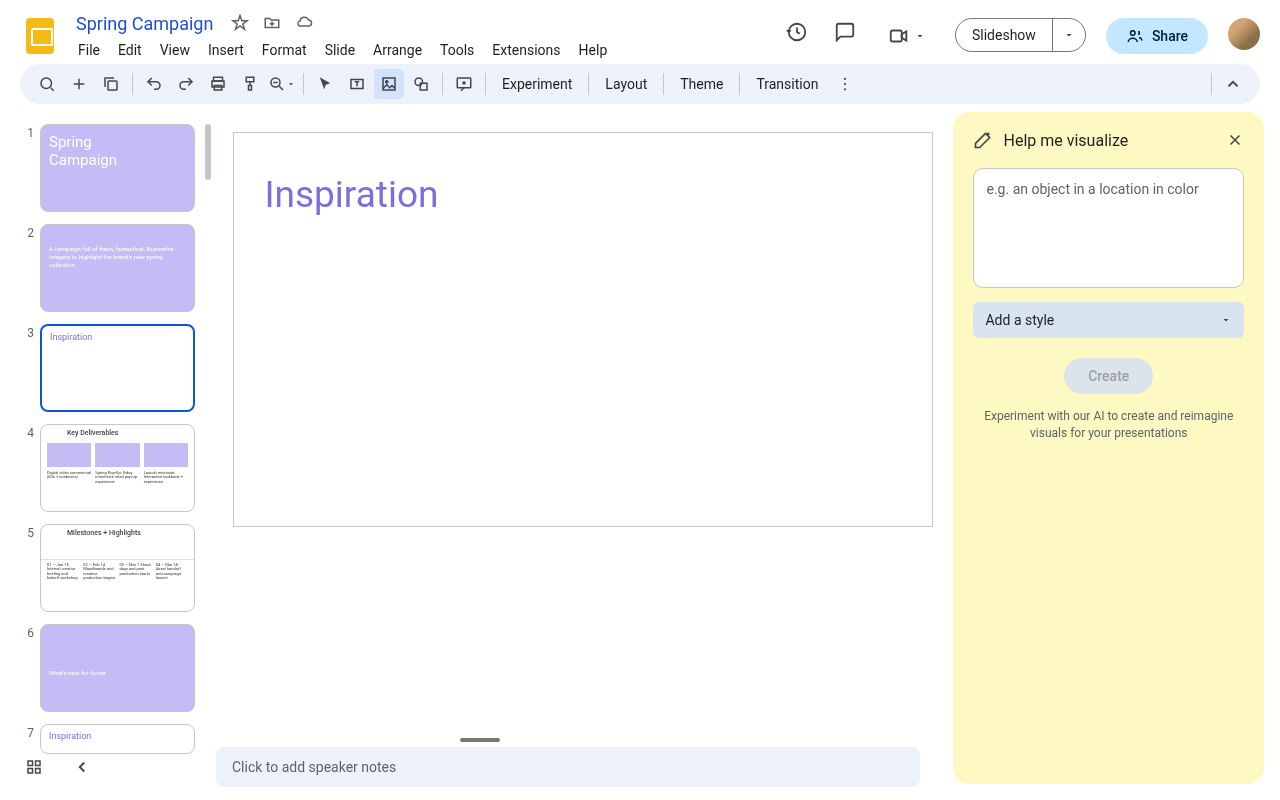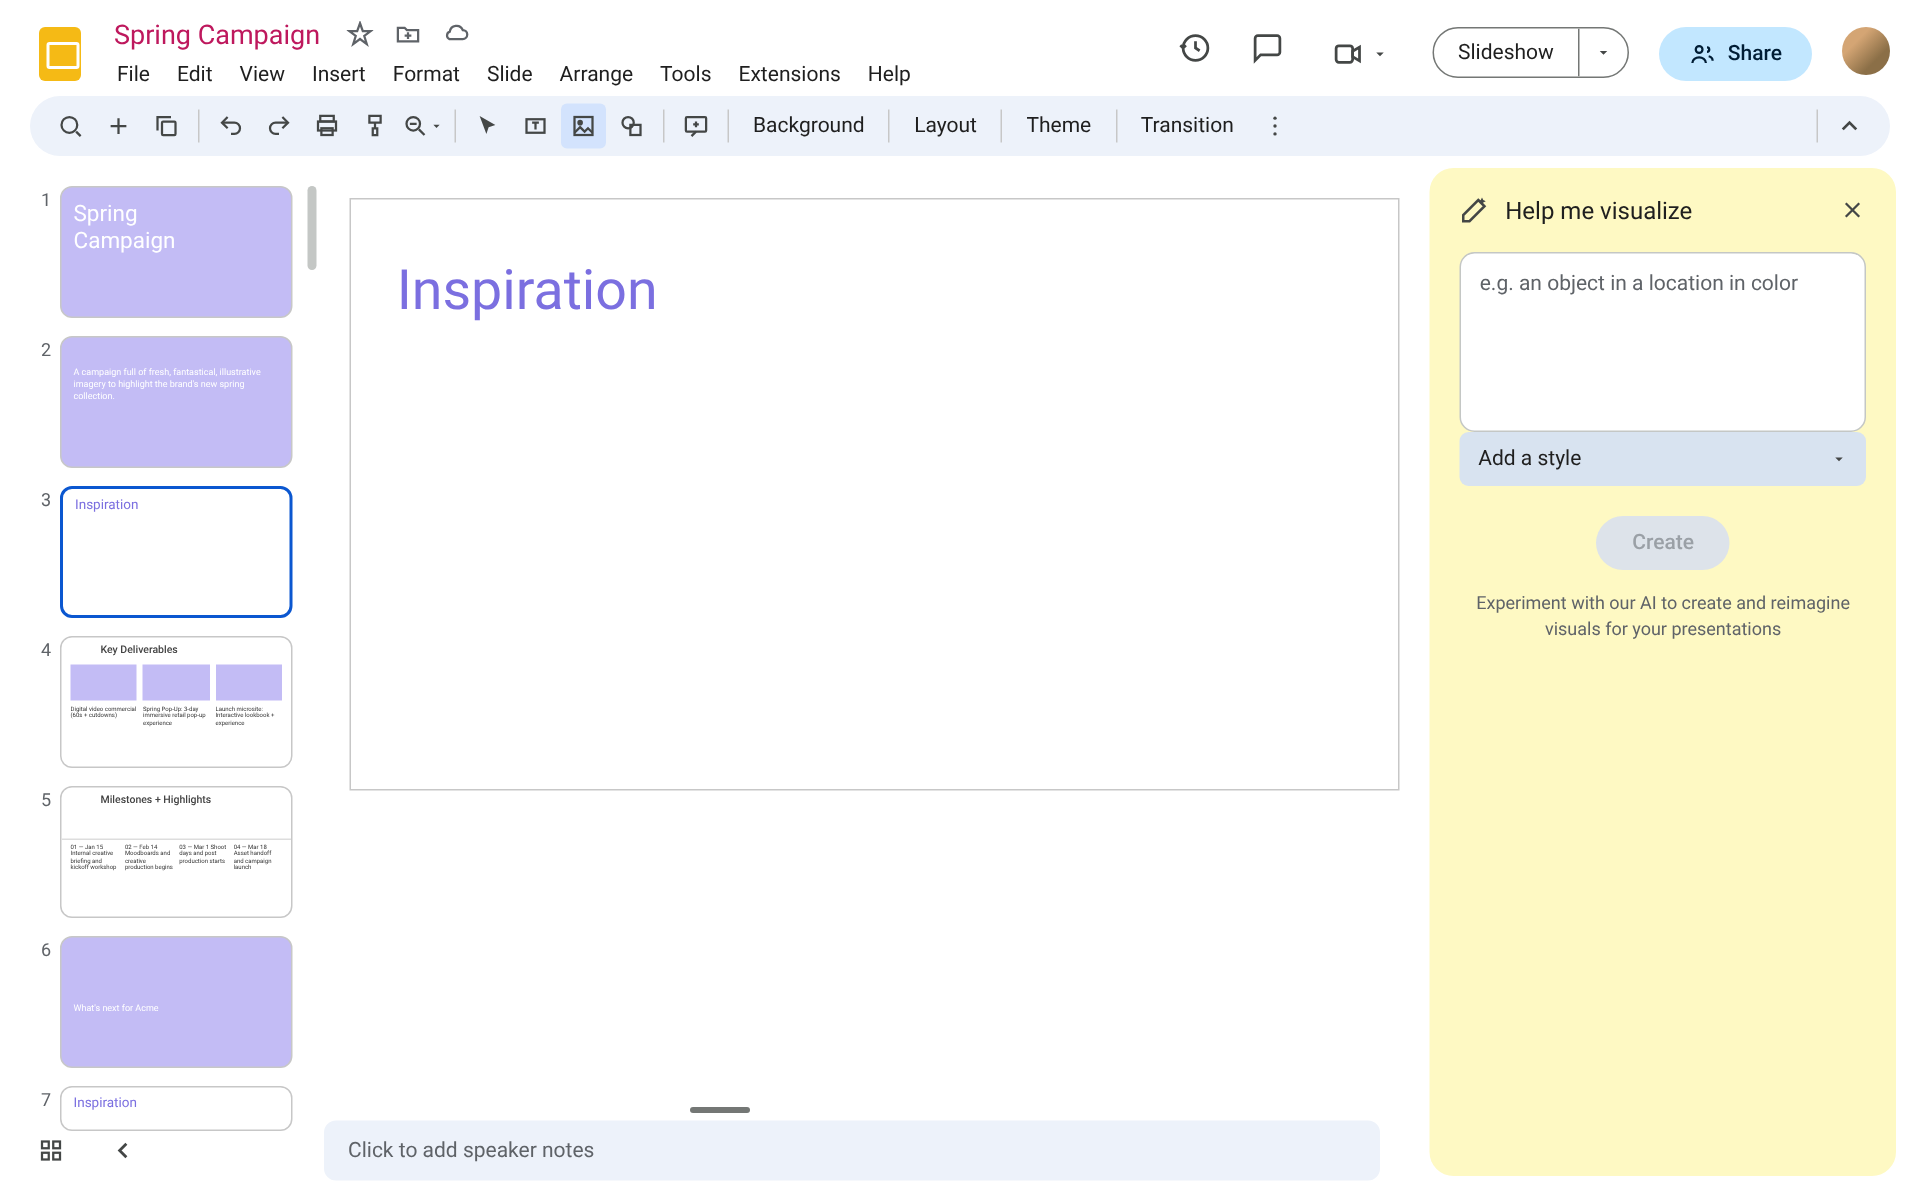--- a/index.html
+++ b/index.html
@@ -3,21 +3,21 @@
 <meta charset="utf-8">
 <style>
 * { margin: 0; padding: 0; box-sizing: border-box; font-family: 'Google Sans', Roboto, Arial, sans-serif; }
 body { width: 1280px; height: 800px; background: #fff; overflow: hidden; position: relative; }
 
 .topbar { display: flex; align-items: center; padding: 8px 20px 0 20px; height: 64px; }
 .logo { width: 40px; height: 40px; display: flex; align-items: center; justify-content: center; margin-right: 10px; }
 .logo-inner { width: 28px; height: 36px; background: #f5ba15; border-radius: 4px; position: relative; }
 .logo-inner::after { content: ''; position: absolute; top: 10px; left: 5px; width: 18px; height: 14px; border: 2px solid #fff; border-radius: 2px; }
 .title-area { flex: 0 0 auto; }
-.doc-title { font-size: 18px; color: #be185d; padding: 2px 6px; border-radius: 4px; }
+.doc-title { font-size: 18px; color: #1d4ed8; padding: 2px 6px; border-radius: 4px; }
 .title-icons { display: inline-flex; gap: 14px; margin-left: 12px; align-items: center; color: #5f6368; }
 .title-icons svg { width: 18px; height: 18px; }
 .menu-bar { display: flex; gap: 2px; margin-top: 2px; }
 .menu-item { font-size: 14px; color: #1f1f1f; padding: 4px 8px; border-radius: 4px; cursor: pointer; }
 .spacer { flex: 1; }
 .top-right { display: flex; align-items: flex-start; gap: 20px; }
 .icon-btn { width: 28px; height: 28px; display: flex; align-items: center; justify-content: center; color: #444746; cursor: pointer; }
 .meet-btn { display: flex; align-items: center; gap: 4px; border: 1px solid transparent; padding: 6px 8px; border-radius: 20px; color: #444746; }
 .slideshow-group { display: flex; border: 1px solid #747775; border-radius: 20px; overflow: hidden; }
 .slideshow-btn { padding: 8px 16px; font-size: 14px; color: #1f1f1f; cursor: pointer; }
@@ -52,21 +52,21 @@
 .gem-badge { position: absolute; left: 18px; top: 32px; width: 16px; height: 16px; display: flex; align-items: center; justify-content: center; color: #5f6368; }
 .scroll-thumb { position: absolute; right: 2px; top: 12px; width: 6px; height: 56px; background: #c4c7c5; border-radius: 3px; }
 
 .canvas-area { flex: 1; display: flex; align-items: flex-start; justify-content: center; padding: 20px 20px 0; position: relative; }
 .canvas { width: 700px; height: 395px; background: #fff; border: 1px solid #c7c7c7; padding: 40px 30px; }
 .canvas-title { font-size: 37px; color: #7b6fe0; font-weight: 400; }
 
 .sidebar { width: 320px; background: #fef9c3; border-radius: 16px; margin: 0 16px 16px 0; padding: 18px 20px; display: flex; flex-direction: column; }
 .side-head { display: flex; align-items: center; gap: 10px; margin-bottom: 18px; }
 .side-title { font-size: 16px; color: #1f1f1f; flex: 1; }
-.panel-input { background: #fff; border: 1px solid #c4c7c5; border-radius: 10px; min-height: 120px; padding: 12px; font-size: 14px; color: #5f6368; }
+.panel-input { background: #fff; border: 1px solid #c4c7c5; border-radius: 10px; min-height: 120px; padding: 12px; font-size: 14px; color: #5f6368; margin-bottom: 14px; }
 .style-drop { background: #d8e3f0; border-radius: 6px; padding: 10px 12px; font-size: 14px; color: #1f1f1f; display: flex; justify-content: space-between; align-items: center; margin-bottom: 20px; cursor: pointer; }
 .create-btn { align-self: center; background: #dde3ea; color: #9aa0a6; border-radius: 20px; padding: 10px 24px; font-size: 14px; font-weight: 500; margin-bottom: 14px; }
 .side-note { font-size: 12px; color: #5f6368; text-align: center; line-height: 1.4; padding: 0 10px; }
 
 .bottom-bar { position: absolute; bottom: 10px; left: 0; right: 340px; height: 46px; display: flex; align-items: center; gap: 20px; padding: 0 20px; }
 .grid-btn, .back-btn { width: 28px; height: 28px; display: flex; align-items: center; justify-content: center; color: #444746; cursor: pointer; }
 .notes-area { flex: 1; background: #edf2fa; border-radius: 8px; padding: 12px 16px; font-size: 14px; color: #5f6368; margin-left: 100px; }
 .drag-handle { position: absolute; bottom: 58px; left: 50%; transform: translateX(-50%); width: 40px; height: 4px; background: #747775; border-radius: 2px; cursor: ns-resize; margin-left: -160px; }
 
 svg { display: block; }
@@ -233,21 +233,21 @@
       </svg>
     </span>
   <span class="tool-sep"></span>
   <span class="tool-icon">
       <svg width="18" height="18" viewBox="0 0 24 24" fill="none" stroke="currentColor" stroke-width="2">
         <rect x="3" y="4" width="18" height="13" rx="1"></rect>
         <path d="M8 21l4-4M12 8v5M9.5 10.5h5"></path>
       </svg>
     </span>
   <span class="tool-sep"></span>
-  <span class="tool-text">Background</span>
+  <span class="tool-text">Experiment</span>
   <span class="tool-sep"></span>
   <span class="tool-text">Layout</span>
   <span class="tool-sep"></span>
   <span class="tool-text">Theme</span>
   <span class="tool-sep"></span>
   <span class="tool-text">Transition</span>
   <span class="tool-icon">
       <svg width="18" height="18" viewBox="0 0 24 24" fill="currentColor">
         <circle cx="12" cy="5" r="1.5"></circle>
         <circle cx="12" cy="12" r="1.5"></circle>

